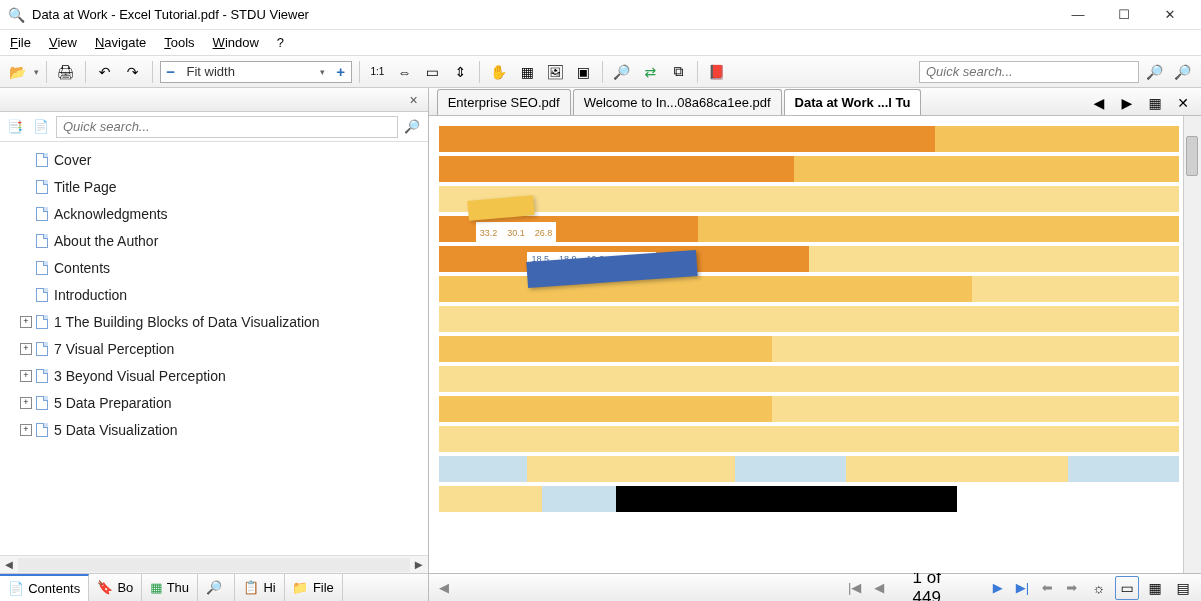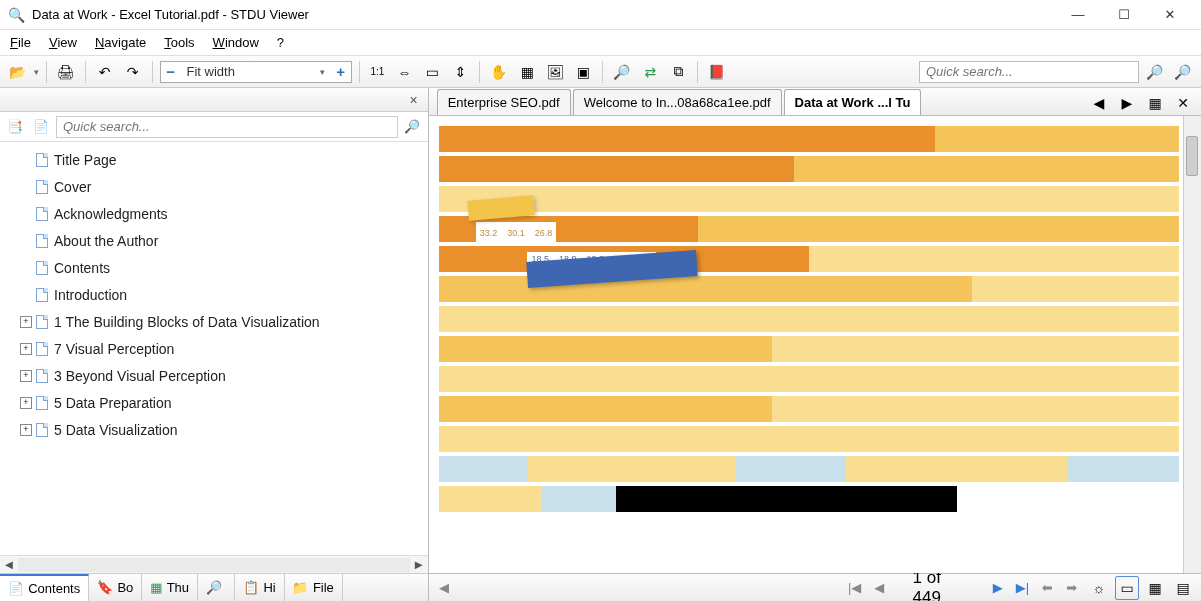--- a/index.html
+++ b/index.html
@@ -130,26 +130,26 @@
     <div class="sidebar-search">
       <span class="ss-icon">📑</span>
       <span class="ss-icon">📄</span>
       <input placeholder="Quick search..." style="">
       <span class="ss-icon">🔎</span>
     </div>
     <div class="tree" id="tree">
         <div class="tree-item">
           <span class="exp none"></span>
           <span class="doc-page-icon"></span>
+          <span style="margin-left: 6px;">Cover</span>
+        </div>
+        <div class="tree-item">
+          <span class="exp none"></span>
+          <span class="doc-page-icon"></span>
           <span style="margin-left: 6px;">Title Page</span>
-        </div>
-        <div class="tree-item">
-          <span class="exp none"></span>
-          <span class="doc-page-icon"></span>
-          <span style="margin-left: 6px;">Cover</span>
         </div>
         <div class="tree-item">
           <span class="exp none"></span>
           <span class="doc-page-icon"></span>
           <span style="margin-left: 6px;">Acknowledgments</span>
         </div>
         <div class="tree-item">
           <span class="exp none"></span>
           <span class="doc-page-icon"></span>
           <span style="margin-left: 6px;">About the Author</span>

